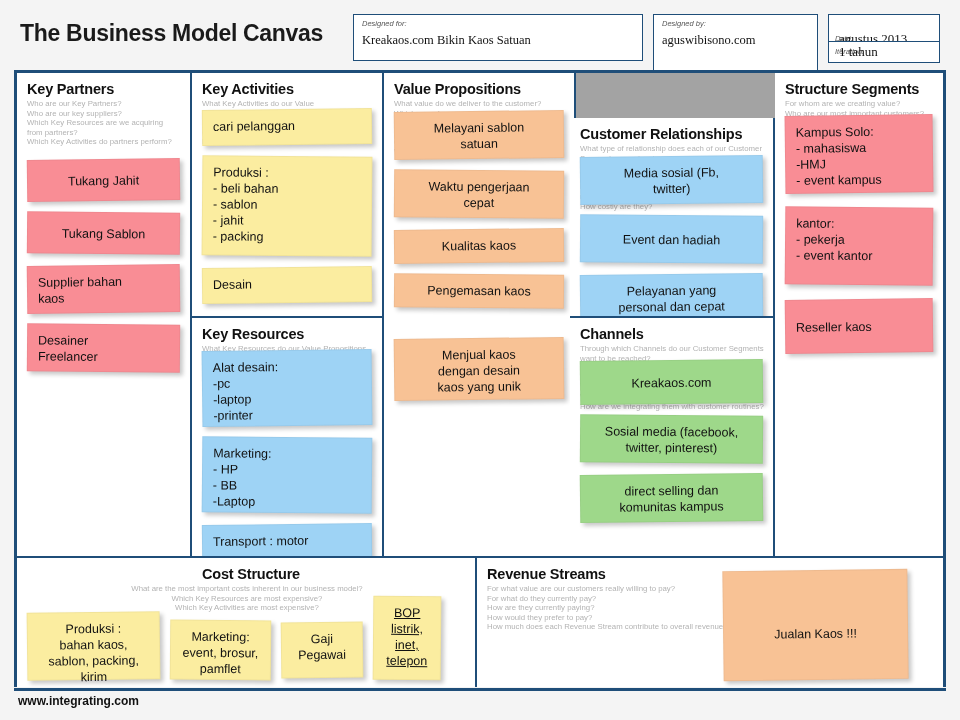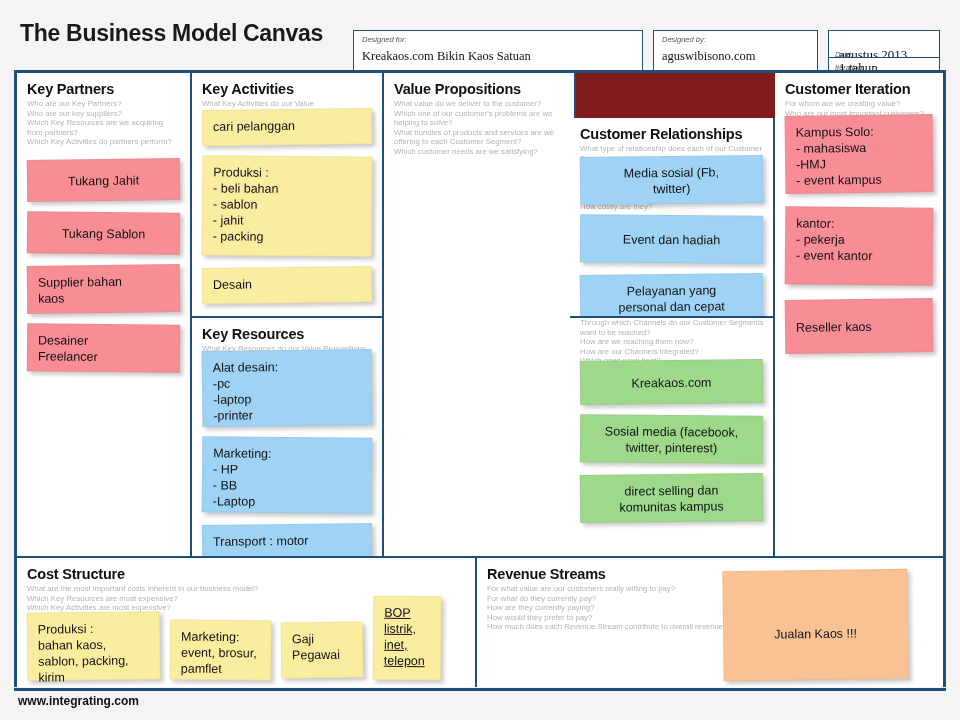--- a/index.html
+++ b/index.html
@@ -25,21 +25,20 @@
     font-size: 23px;
     font-weight: bold;
     color: #1a1a1a;
     letter-spacing: -0.3px;
   }
   .meta-box {
     position: absolute;
     background: #ffffff;
     border: 1px solid #1f4e79;
     padding: 4px 8px 3px 8px;
-    margin-top: 16px;
   }
   .meta-label {
     font-size: 7.5px;
     font-style: italic;
     color: #555;
     display: block;
     line-height: 10px;
   }
   .meta-value {
     font-size: 12.5px;
@@ -63,21 +62,21 @@
     position: absolute; left: 4px; top: -1px;
     font-size: 13px; margin-top: 0;
   }
 
   
   .canvas {
     position: absolute;
     left: 14px; top: 70px;
     width: 932px; height: 617px;
     border: 3px solid #1f4e79;
-    background: #7f1d1d;
+    background: #a3a3a3;
   }
 
   .cell {
     position: absolute;
     background: #ffffff;
     overflow: hidden;
   }
   .cell.bt { border-top: 2px solid #1f4e79; }
   .cell.br { border-right: 2px solid #1f4e79; }
 
@@ -238,20 +237,31 @@
   </div>
 
   <div class="cell br" style="left:367px;top:0;width:192px;height:483px;">
     <div class="block-title">Value Propositions</div>
     <div class="block-prompt">What value do we deliver to the customer?
 Which one of our customer's problems are we
 helping to solve?
 What bundles of products and services are we
 offering to each Customer Segment?
 Which customer needs are we satisfying?</div>
+    <div class="notes" style="top:38px;">
+      <div class="note n-orange center skew-a" style="height:48px;">Melayani sablon
+satuan</div>
+      <div class="note n-orange center skew-b" style="height:48px;">Waktu pengerjaan
+cepat</div>
+      <div class="note n-orange center skew-a" style="height:34px;">Kualitas kaos</div>
+      <div class="note n-orange center skew-b" style="height:34px;">Pengemasan kaos</div>
+      <div class="note n-orange center skew-a" style="height:62px;margin-top:30px;">Menjual kaos
+dengan desain
+kaos yang unik</div>
+    </div>
   </div>
 
   <div class="cell br" style="left:553px;top:0;width:205px;height:243px;margin-top:45px;">
     <div class="block-title">Customer Relationships</div>
     <div class="block-prompt">What type of relationship does each of our Customer
 Segments expect us to establish and maintain with
 them?
 Which ones have we established?
 How are they integrated with the rest of our business
 model?
@@ -259,53 +269,54 @@
     <div class="notes" style="top:38px;">
       <div class="note n-blue center skew-a" style="height:48px;">Media sosial (Fb,
 twitter)</div>
       <div class="note n-blue center skew-b" style="height:48px;line-height:32px;">Event dan hadiah</div>
       <div class="note n-blue center skew-a" style="height:48px;">Pelayanan yang
 personal dan cepat</div>
     </div>
   </div>
 
   <div class="cell br bt" style="left:553px;top:243px;width:205px;height:240px;">
+    <div class="block-title">Channels</div>
     <div class="block-prompt">Through which Channels do our Customer Segments
 want to be reached?
 How are we reaching them now?
 How are our Channels integrated?
 Which ones work best?
 Which ones are most cost-efficient?
 How are we integrating them with customer routines?</div>
     <div class="notes" style="top:42px;">
       <div class="note n-green center skew-a" style="height:44px;line-height:28px;">Kreakaos.com</div>
       <div class="note n-green center skew-b" style="height:48px;">Sosial media (facebook,
 twitter, pinterest)</div>
       <div class="note n-green center skew-a" style="height:48px;">direct selling dan
 komunitas kampus</div>
     </div>
   </div>
 
   <div class="cell" style="left:758px;top:0;width:168px;height:483px;">
-    <div class="block-title">Customer Iteration</div>
+    <div class="block-title">Structure Segments</div>
     <div class="block-prompt">For whom are we creating value?
 Who are our most important customers?</div>
     <div class="notes" style="top:42px;">
       <div class="note n-pink skew-a" style="height:78px;">Kampus Solo:
 - mahasiswa
 -HMJ
 - event kampus</div>
       <div class="note n-pink skew-b" style="height:78px;margin-top:14px;">kantor:
 - pekerja
 - event kantor</div>
       <div class="note n-pink skew-a" style="height:54px;line-height:38px;margin-top:14px;">Reseller kaos</div>
     </div>
   </div>
 
-  <div class="cell br bt" style="left:0;top:483px;width:460px;height:131px;">
+  <div class="cell br bt" style="left:0;top:483px;width:460px;height:131px;text-align:center;">
     <div class="block-title">Cost Structure</div>
     <div class="block-prompt">What are the most important costs inherent in our business model?
 Which Key Resources are most expensive?
 Which Key Activities are most expensive?</div>
     <div class="bottom-notes">
       <div class="note n-yellow skew-a" style="width:133px;height:68px;">Produksi :
 bahan kaos,
 sablon, packing,
 kirim</div>
       <div class="note n-yellow skew-b" style="width:101px;height:60px;margin-top:8px;">Marketing:

